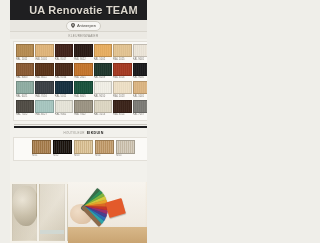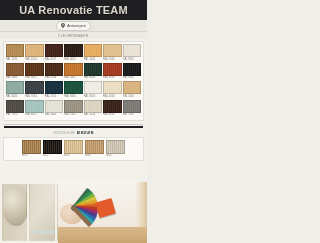--- a/index.html
+++ b/index.html
@@ -2,21 +2,21 @@
 <html><head>
 <meta charset="utf-8">
 <style>
   html,body{margin:0;padding:0;}
   body{
     width:147px;height:243px;overflow:hidden;
     background:#efeee9;
     font-family:"Liberation Sans", sans-serif;
     -webkit-font-smoothing:none;
   }
-  .page{position:relative;width:147px;height:243px;overflow:hidden;background:#f2f1ec;}
+  .page{position:relative;width:147px;height:243px;overflow:hidden;background:#f2f1ec;margin-left:10px;}
 
   
   .header{
     position:relative;width:147px;height:20px;
     background:#1f1f21;
     display:flex;align-items:center;justify-content:center;
   }
   .header-title{
     font-size:11px;font-weight:bold;letter-spacing:.2px;
     color:#ddd8cf;white-space:nowrap;

